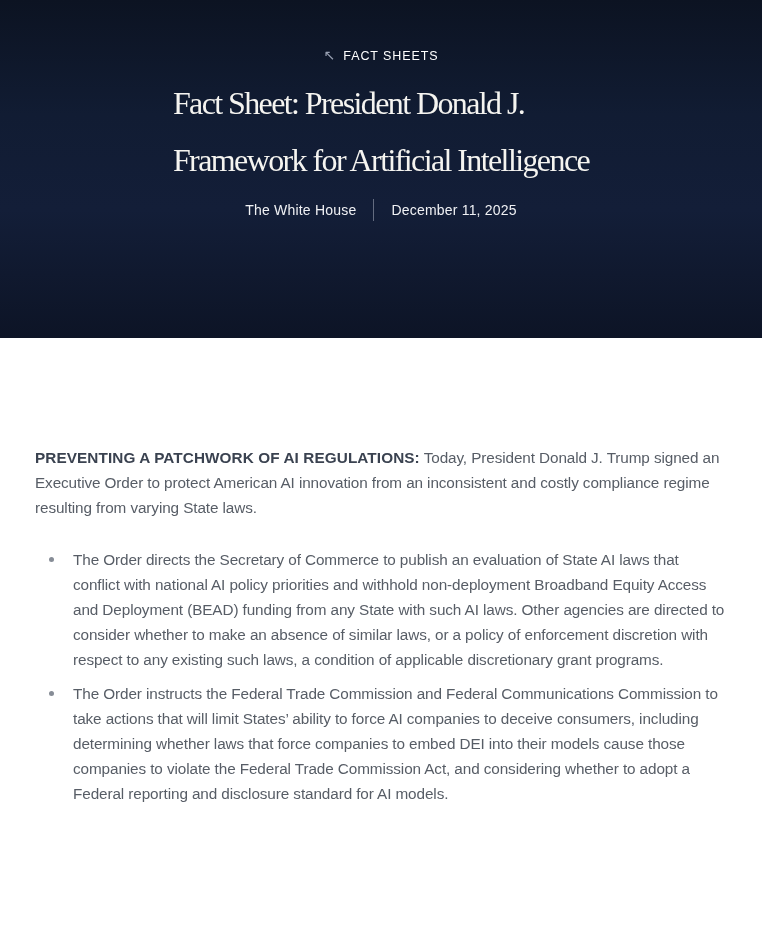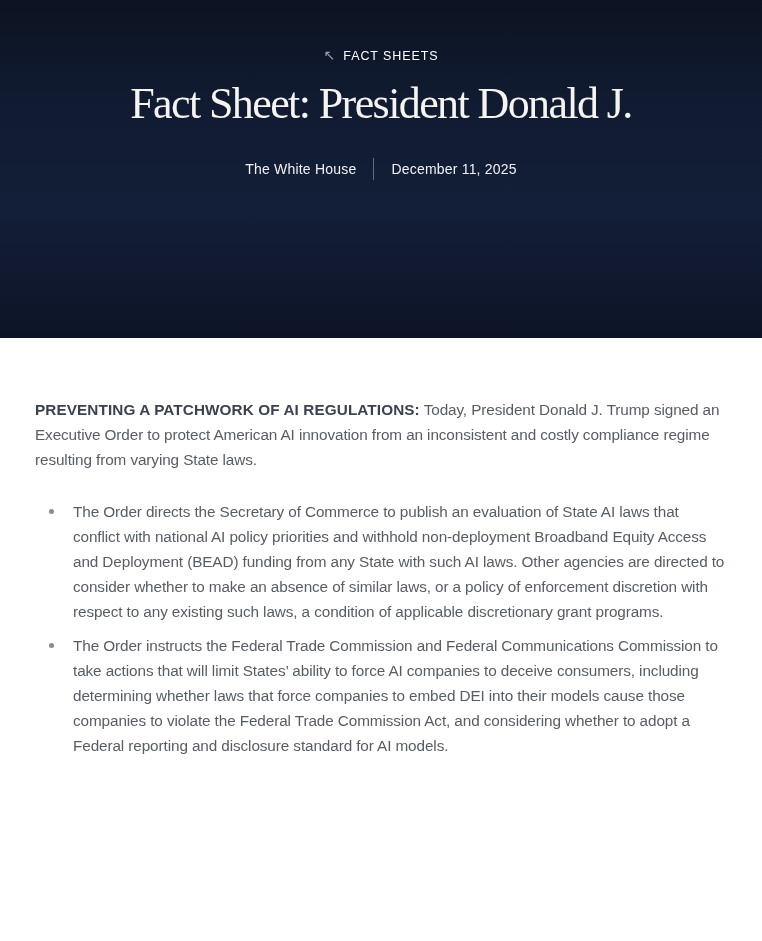--- a/index.html
+++ b/index.html
@@ -48,28 +48,28 @@
     color: #ffffff;
     font-size: 12.5px;
     font-weight: normal;
     letter-spacing: 0.9px;
   }
   h1.title {
     margin: 12px 15px 0;
     font-family: "Liberation Serif", serif;
     font-weight: normal;
     color: #f5f4f0;
-    font-size: 44px;
+    font-size: 32px;
     line-height: 57px;
     letter-spacing: -1.6px;
     white-space: nowrap;
   }
   h1.title .tl { display: block; }
   .meta {
-    margin-top: 26px;
+    margin-top: 10px;
     display: flex;
     align-items: center;
     gap: 17px;
     color: #f0f1f4;
     font-size: 14px;
     letter-spacing: 0.2px;
   }
   .meta .divider {
     width: 1px;
     height: 22px;
@@ -77,20 +77,21 @@
   }
 
   
   .article {
     box-sizing: border-box;
     padding: 59px 35px 14px 35px;
     color: #575d66;
     font-size: 15.3px;
     line-height: 25px;
     letter-spacing: -0.1px;
+    margin-top: 48px;
   }
   .lead {
     margin: 0 0 27px 0;
   }
   .lead strong {
     color: #3a4250;
     font-weight: bold;
     letter-spacing: 0.1px;
   }
   ul.bullets {
@@ -119,20 +120,21 @@
 
 <div class="page">
 
   <header class="hero">
     <a class="eyebrow" href="#">
       <span class="arrow">↖</span>
       <span class="label">FACT SHEETS</span>
     </a>
     <h1 class="title">
       <span class="tl">Fact Sheet: President Donald J.</span>
+      <span class="tl">Framework for Artificial Intelligence</span>
     </h1>
     <div class="meta">
       <span>The White House</span>
       <span class="divider"></span>
       <span>December 11, 2025</span>
     </div>
   </header>
 
   <main class="article">
     <p class="lead"><strong>PREVENTING A PATCHWORK OF AI REGULATIONS:</strong> <span>Today, President Donald J. Trump signed an Executive Order to protect American AI innovation from an inconsistent and costly compliance regime resulting from varying State laws.</span></p>

